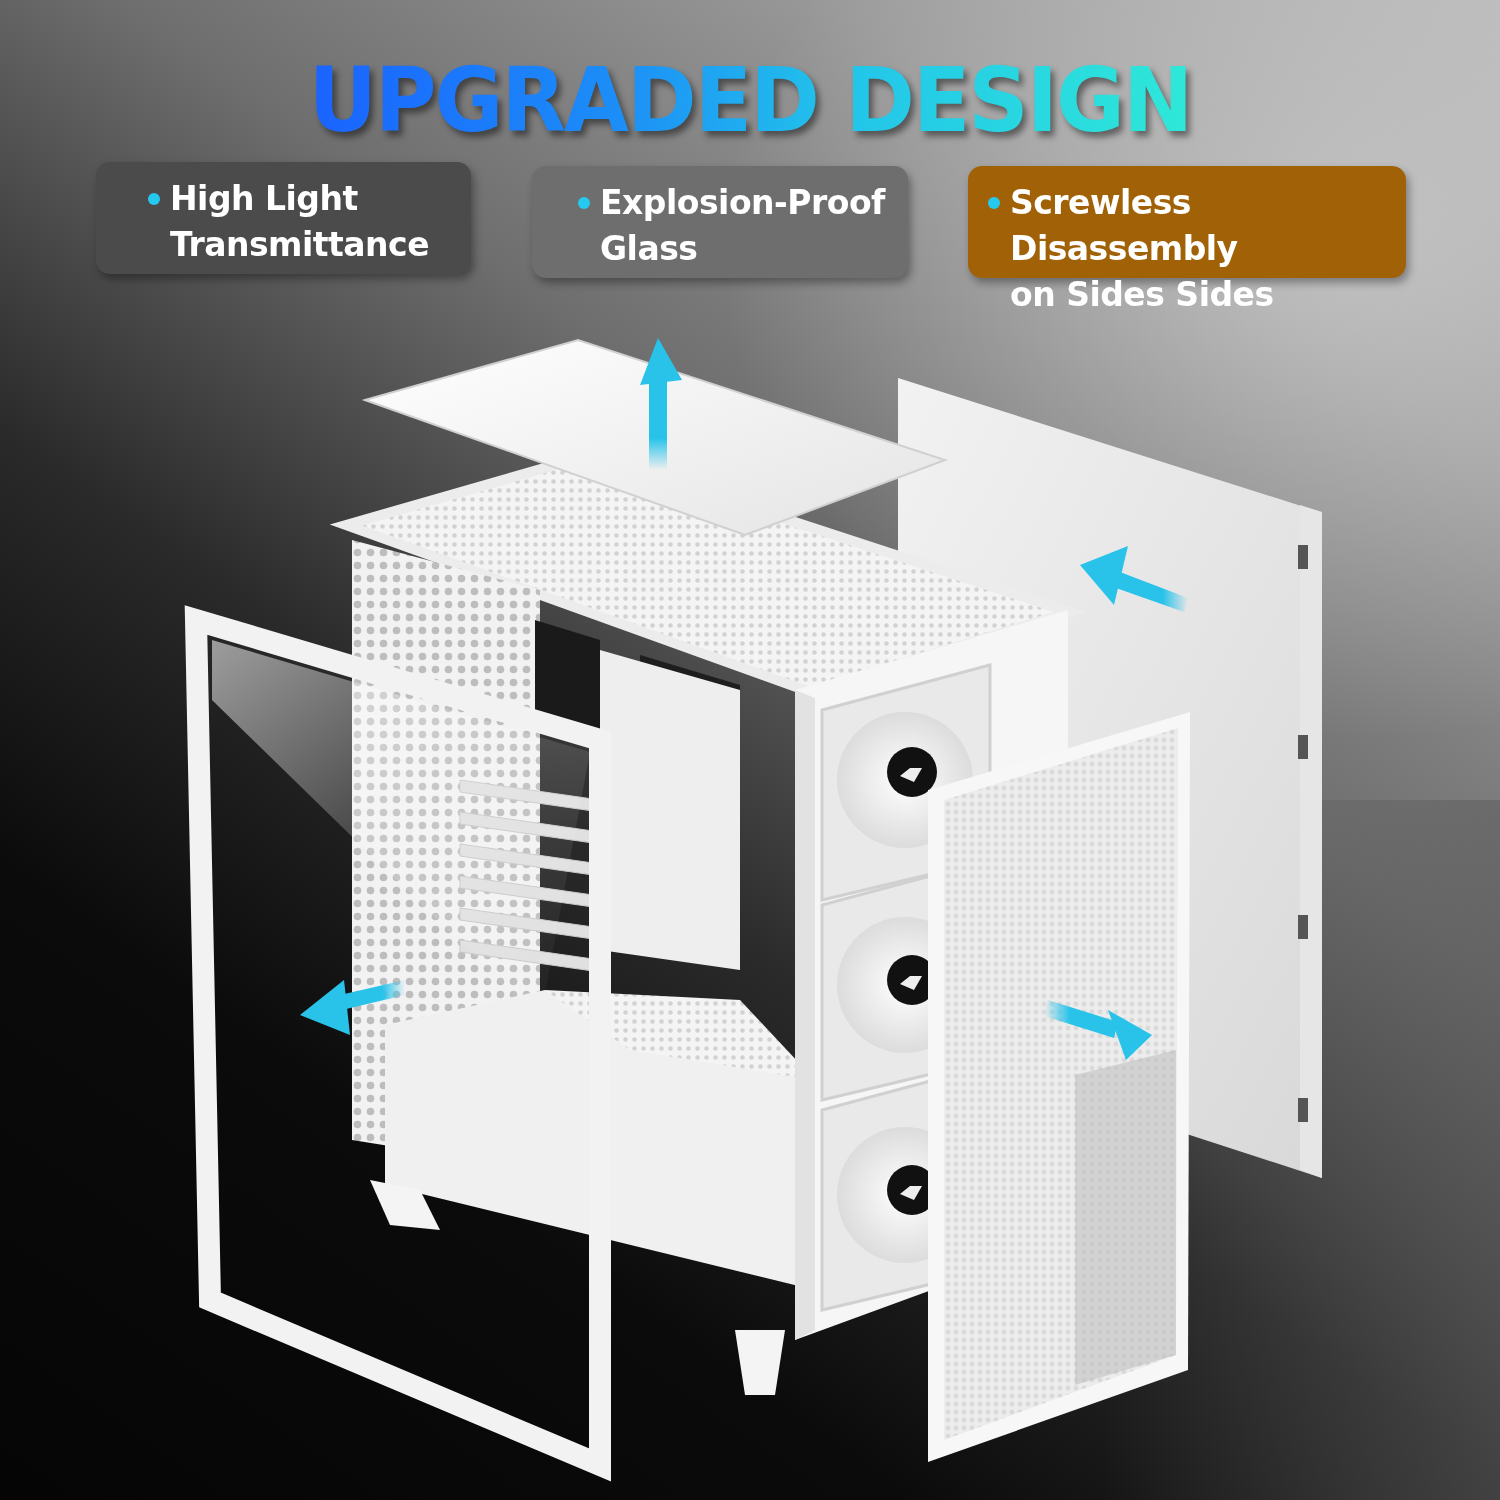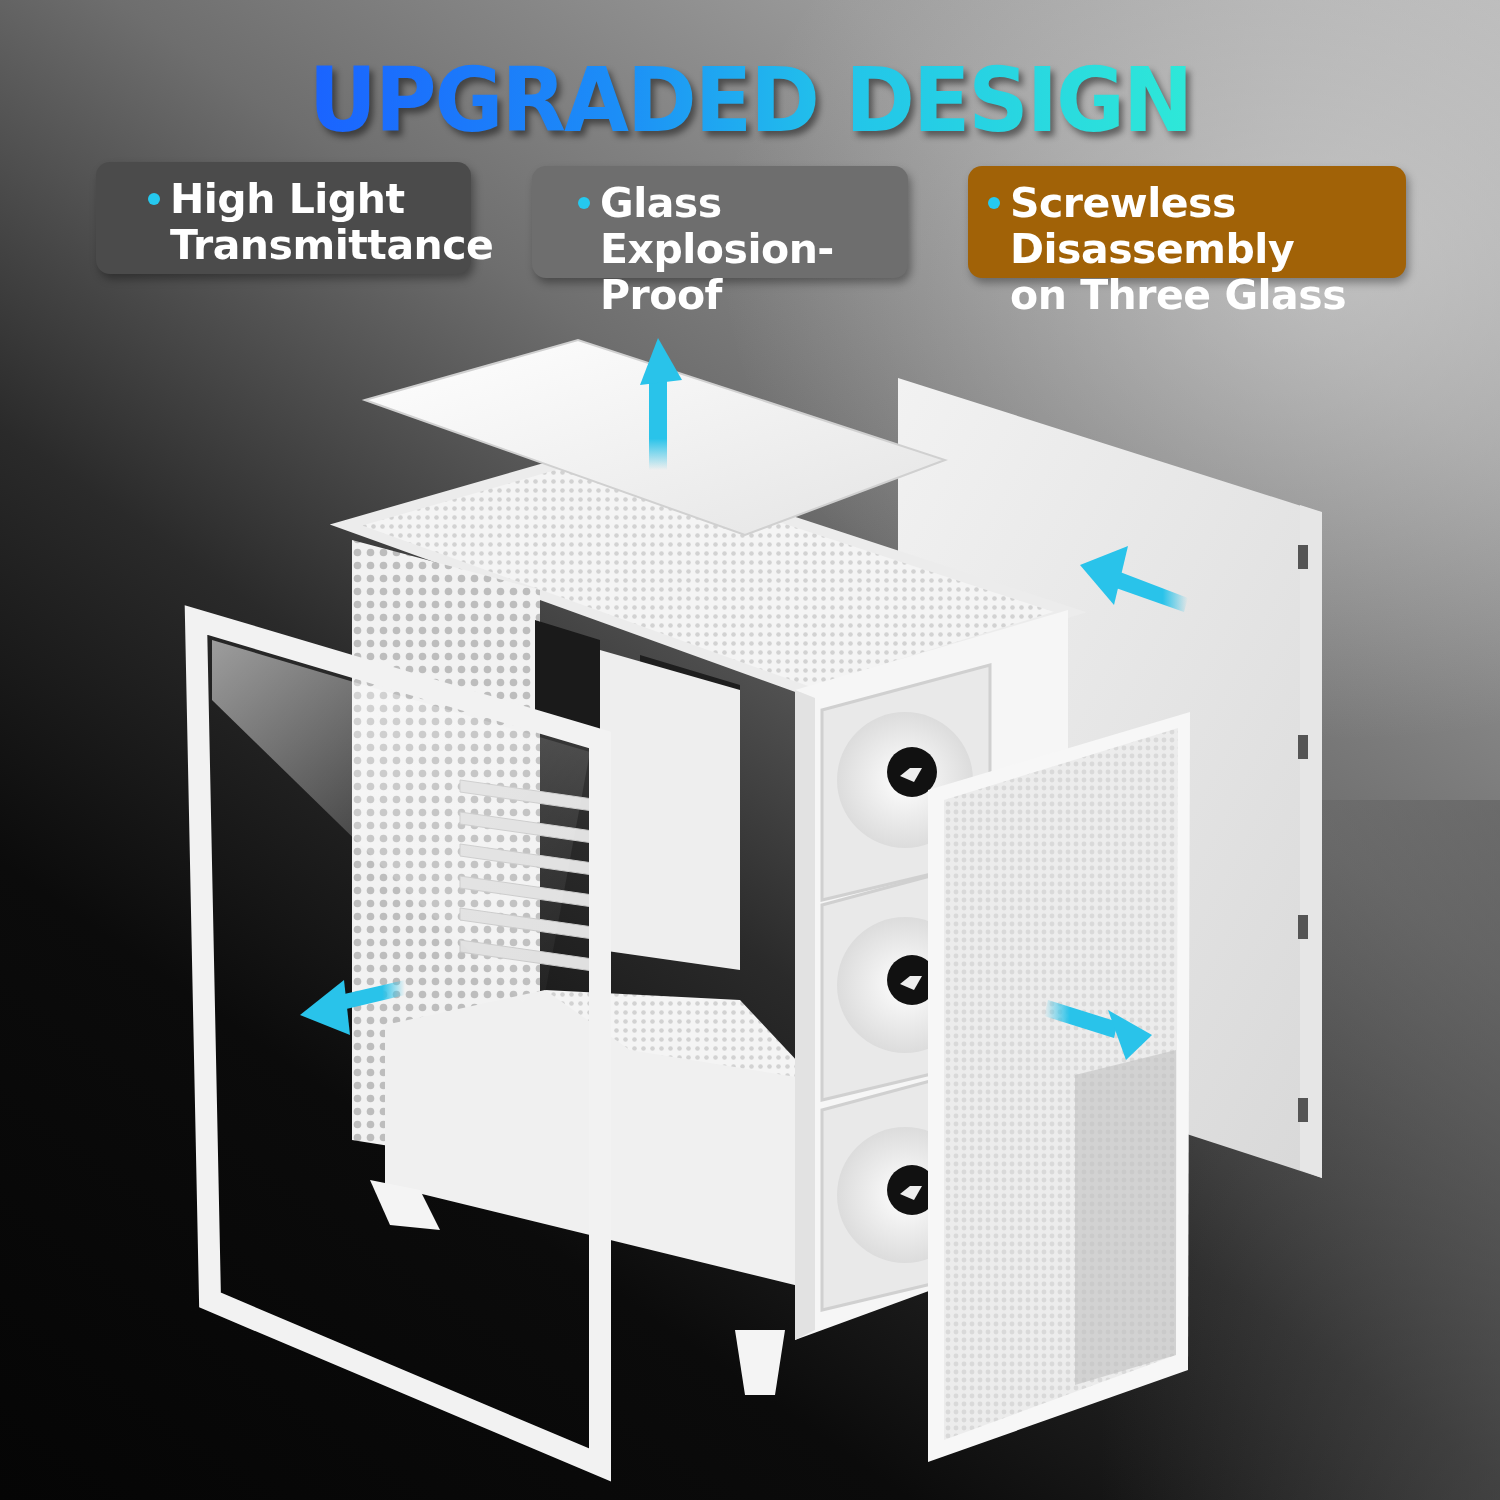--- a/index.html
+++ b/index.html
@@ -30,21 +30,21 @@
   .feature-card {
     position: absolute; height: 112px; border-radius: 14px;
     box-shadow: 3px 5px 8px rgba(0,0,0,0.35);
     display: flex; align-items: flex-start;
   }
   .feature-card .dot {
     width: 12px; height: 12px; border-radius: 50%; background: #25c9ef;
     margin-top: 31px; margin-right: 10px; flex: none;
   }
   .feature-card .text {
-    color: #ffffff; font-size: 41px; line-height: 46px; font-weight: 600;
+    color: #ffffff; font-size: 33px; line-height: 46px; font-weight: 600;
     font-family: "DejaVu Sans", sans-serif; letter-spacing: -0.5px; margin-top: 14px;
   }
   .card-1 { left: 96px; top: 162px; width: 375px; background: #4b4b4b; padding-left: 52px; box-sizing: border-box; }
   .card-2 { left: 532px; top: 166px; width: 376px; background: #6e6e6e; padding-left: 46px; box-sizing: border-box; }
   .card-3 { left: 968px; top: 166px; width: 438px; background: #a16207; padding-left: 20px; box-sizing: border-box; }
 
   .scene { position: absolute; left: 0; top: 0; width: 1500px; height: 1500px; }
 </style>
 </head>
 <body>
@@ -57,29 +57,29 @@
 <div class="feature-card card-1">
   <span class="dot"></span>
   <div class="text">
     <div>High Light</div>
     <div>Transmittance</div>
   </div>
 </div>
 <div class="feature-card card-2">
   <span class="dot"></span>
   <div class="text">
+    <div>Explosion-Proof</div>
     <div>Glass</div>
-    <div>Explosion-Proof</div>
   </div>
 </div>
 <div class="feature-card card-3">
   <span class="dot"></span>
   <div class="text">
     <div>Screwless Disassembly</div>
-    <div>on Three Glass</div>
+    <div>on Sides Sides</div>
   </div>
 </div>
 
 <svg class="scene" viewBox="0 0 1500 1500" xmlns="http://www.w3.org/2000/svg">
   <defs>
     <pattern id="mesh" width="9" height="9" patternUnits="userSpaceOnUse">
       <rect width="9" height="9" fill="#f4f4f4"></rect>
       <circle cx="4.5" cy="4.5" r="2.3" fill="#d2d2d2"></circle>
     </pattern>
     <pattern id="mesh-big" width="13" height="13" patternUnits="userSpaceOnUse">

